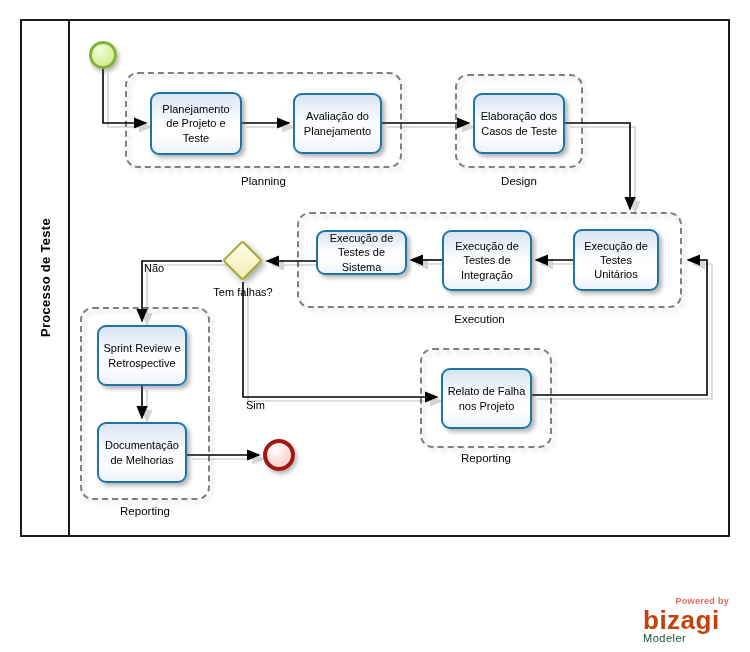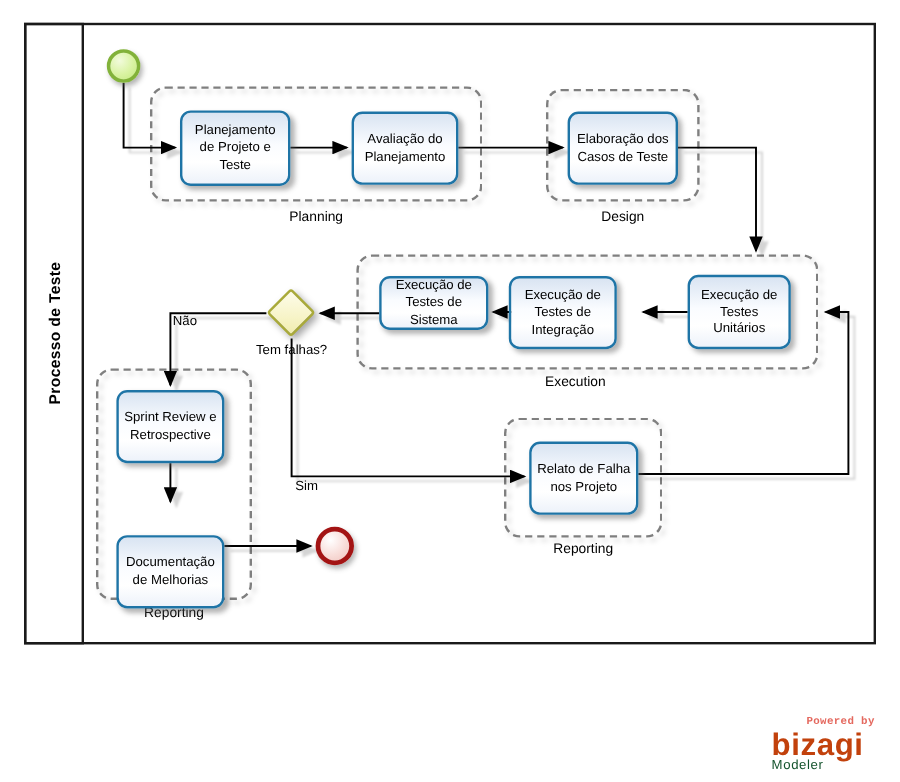--- a/index.html
+++ b/index.html
@@ -50,21 +50,21 @@
   .flow-label{position:absolute;font-size:11px;}
   .gw-label{position:absolute;left:203px;top:286px;width:80px;
         text-align:center;font-size:11px;}
 
   
   svg.connectors{position:absolute;left:0;top:0;pointer-events:none;}
 
   
   .brandbox{position:absolute;left:643px;top:597px;width:86px;line-height:1;}
   .powered{text-align:right;font-size:9px;font-weight:bold;color:#e4685e;
-        letter-spacing:.3px;font-family:Liberation Mono, monospace;}
+        letter-spacing:.3px;}
   .brand{font-size:26px;font-weight:bold;color:#c2410c;letter-spacing:.5px;
         margin-top:1px;}
   .product{font-size:11px;color:#14532d;margin-top:0px;letter-spacing:.5px;}
 </style>
 </head>
 <body>
 
 <div class="stage">
 
   <div class="pool"></div>
@@ -114,30 +114,30 @@
   </div>
   <div class="task" style="left:293px;top:93px;width:89px;height:61px;">
     <span>Avaliação do Planejamento</span>
   </div>
   <div class="task" style="left:473px;top:93px;width:92px;height:61px;">
     <span>Elaboração dos Casos de Teste</span>
   </div>
   <div class="task" style="left:316px;top:230px;width:91px;height:45px;">
     <span>Execução de Testes de Sistema</span>
   </div>
-  <div class="task" style="left:424px;top:230px;width:90px;height:61px;">
+  <div class="task" style="left:442px;top:230px;width:90px;height:61px;">
     <span>Execução de Testes de Integração</span>
   </div>
   <div class="task" style="left:573px;top:229px;width:86px;height:62px;">
     <span>Execução de Testes Unitários</span>
   </div>
   <div class="task" style="left:97px;top:325px;width:90px;height:61px;">
     <span>Sprint Review e Retrospective</span>
   </div>
-  <div class="task" style="left:97px;top:422px;width:90px;height:61px;margin-top:24px;">
+  <div class="task" style="left:97px;top:422px;width:90px;height:61px;">
     <span>Documentação de Melhorias</span>
   </div>
   <div class="task" style="left:441px;top:368px;width:91px;height:61px;">
     <span>Relato de Falha nos Projeto</span>
   </div>
 
   <div class="event-start"></div>
   <div class="event-end"></div>
 
   <div class="gateway-wrap">

